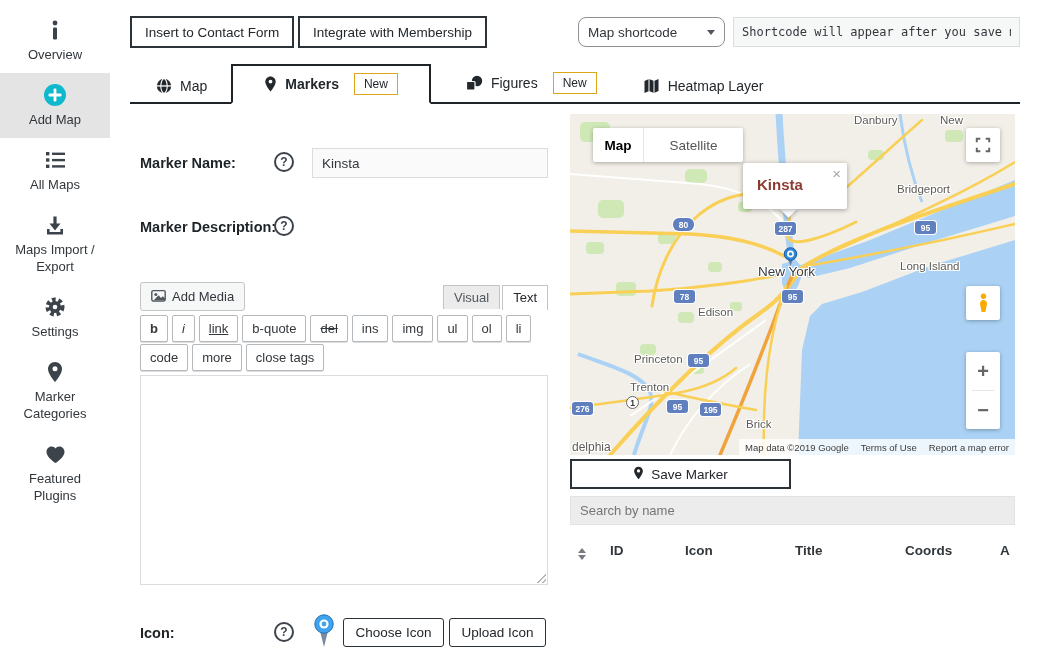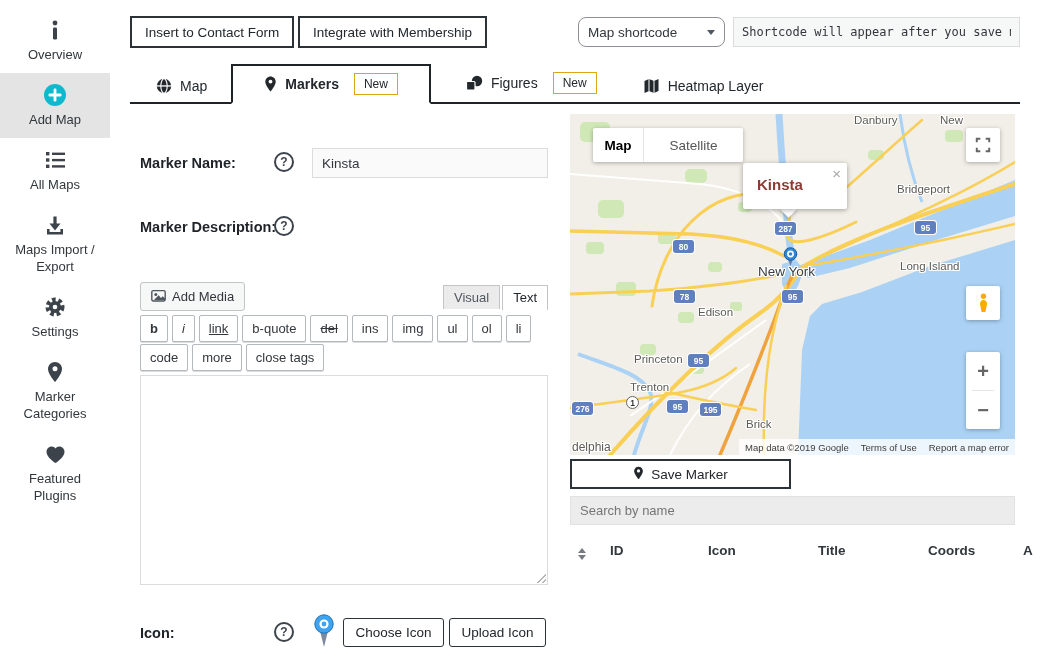--- a/index.html
+++ b/index.html
@@ -347,21 +347,21 @@
     <span class="mlabel" style="left:370px;top:0px;">New</span>
     <span class="mlabel" style="left:327px;top:69px;">Bridgeport</span>
     <span class="mlabel" style="left:330px;top:146px;">Long Island</span>
     <span class="mlabel big" style="left:188px;top:150px;">New York</span>
     <span class="mlabel" style="left:128px;top:192px;">Edison</span>
     <span class="mlabel" style="left:64px;top:239px;">Princeton</span>
     <span class="mlabel" style="left:60px;top:267px;">Trenton</span>
     <span class="mlabel" style="left:176px;top:304px;">Brick</span>
     <span class="mlabel" style="left:2px;top:326px;font-size:12px;">delphia</span>
 
-    <span class="shield" style="left:103px;top:126px;">80</span>
+    <span class="shield" style="left:103px;top:104px;border-radius:6px;">80</span>
     <span class="shield" style="left:205px;top:108px;">287</span>
     <span class="shield" style="left:345px;top:107px;">95</span>
     <span class="shield" style="left:104px;top:176px;">78</span>
     <span class="shield" style="left:212px;top:176px;">95</span>
     <span class="shield" style="left:118px;top:240px;">95</span>
     <span class="shield" style="left:2px;top:288px;">276</span>
     <span class="shield us" style="left:56px;top:282px;">1</span>
     <span class="shield" style="left:97px;top:286px;">95</span>
     <span class="shield" style="left:130px;top:289px;">195</span>
 
@@ -426,20 +426,20 @@
 
   <input class="search-input" placeholder="Search by name" style="">
 
   <div class="thead">
     <span class="col" style="width:40px;padding-left:8px;">
       <span class="sortglyph">
           <span class="t-up"></span>
           <span class="t-dn"></span>
         </span>
     </span>
-    <span class="col" style="width:98px;">ID</span>
+    <span class="col" style="width:75px;">ID</span>
     <span class="col" style="width:110px;">Icon</span>
     <span class="col" style="width:110px;">Title</span>
     <span class="col" style="width:95px;">Coords</span>
     <span class="col" style="width:20px;">A</span>
   </div>
 
 </div>
 
 </body></html>

